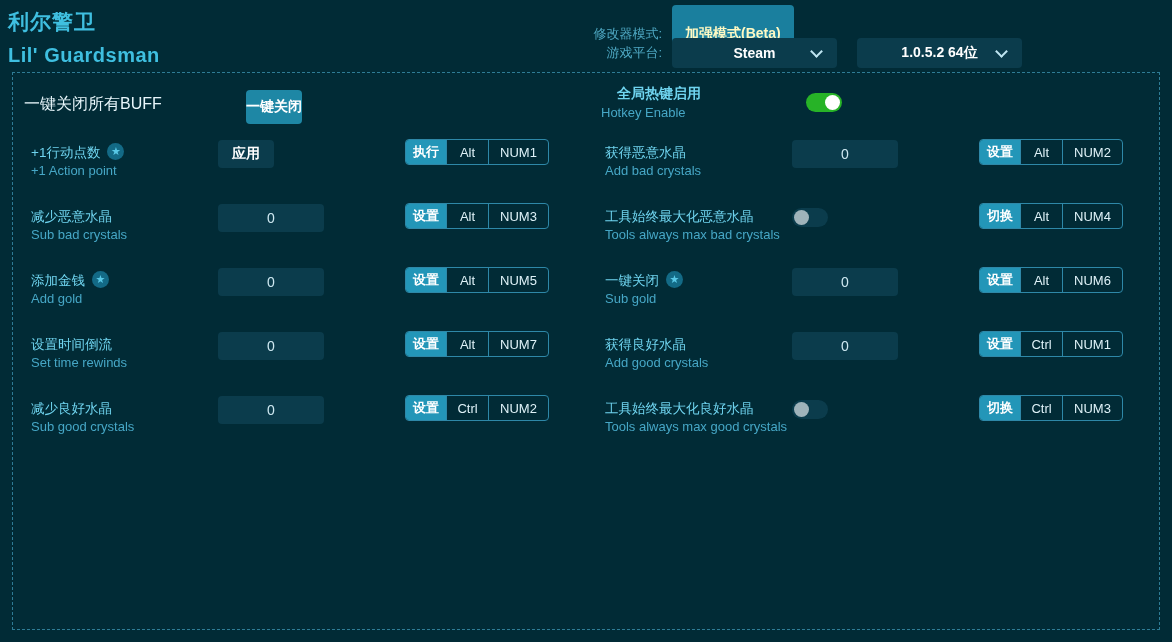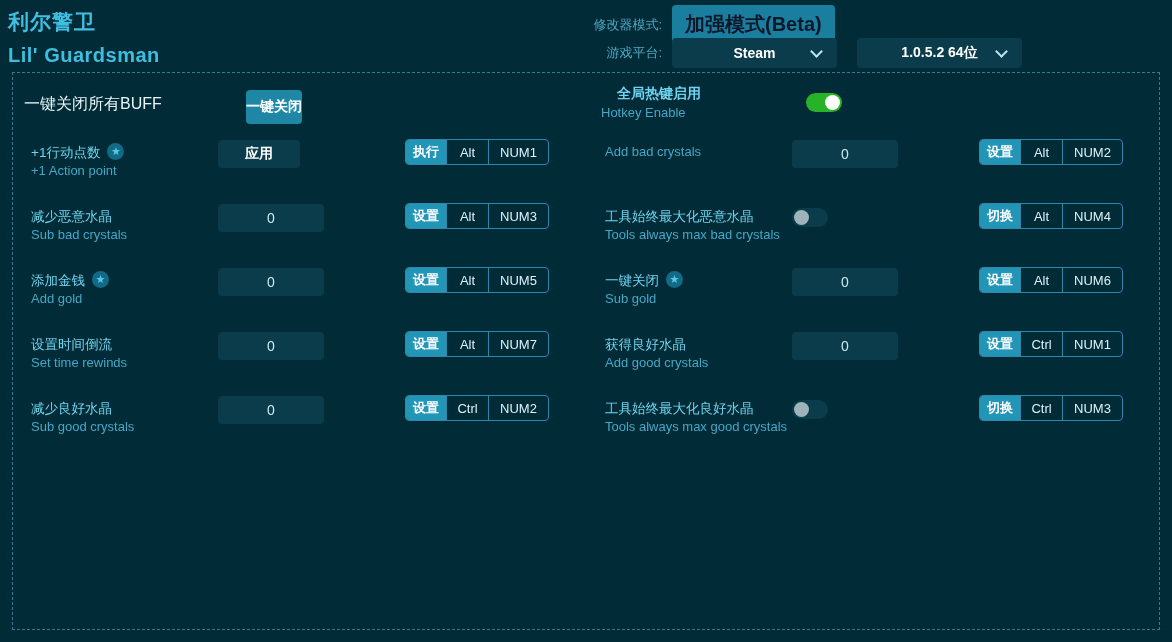--- a/index.html
+++ b/index.html
@@ -25,23 +25,23 @@
   }
 
   .hdr-row { position: absolute; display: flex; align-items: center; }
   .hdr-row-1 { left: 582px; top: 5px; }
   .hdr-row-2 { left: 582px; top: 38px; }
   .hdr-label {
     font-size: 13px; color: #4fa9c4; text-align: right;
     width: 80px; margin-right: 10px; white-space: nowrap;
   }
   .mode-btn {
-    background: #1a7f9e; color: #0f172a;
-    font-size: 20px; font-weight: bold;
-    padding: 6px 13px; border-radius: 4px;
+    background: #1a7f9e; color: #fef9c3;
+    font-size: 14px; font-weight: bold;
+    padding: 20px 13px; border-radius: 4px;
     border: none; cursor: pointer; white-space: nowrap;
   }
   .dropdown {
     position: relative; background: #0b3c4c; border-radius: 4px;
     height: 30px; display: flex; align-items: center;
     justify-content: center; cursor: pointer;
   }
   .dd-platform { width: 165px; }
   .dd-version  { width: 165px; margin-left: 20px; }
   .dd-text { font-size: 14px; color: #ffffff; font-weight: bold; }
@@ -105,21 +105,21 @@
 
   .value-box {
     position: absolute; left: 205px; top: 5px;
     width: 106px; height: 28px;
     background: #0b3c4c; border: none; border-radius: 4px;
     color: #cfe9f2; font-size: 14px; text-align: center;
     font-family: "Liberation Sans", sans-serif;
   }
   .apply-box {
     position: absolute; left: 205px; top: 5px;
-    width: 82px; height: 28px;
+    width: 56px; height: 28px;
     background: #0b3c4c; border: none; border-radius: 4px;
     color: #ffffff; font-size: 14px; font-weight: bold;
     cursor: pointer;
   }
 
   .switch {
     position: absolute; left: 205px; top: 9px;
     width: 36px; height: 19px; border-radius: 10px;
     cursor: pointer;
   }
@@ -251,20 +251,21 @@
           <div class="hotkey">
             <div class="hk-act">设置</div>
             <div class="hk-mod">Ctrl</div>
             <div class="hk-key">NUM2</div>
           </div>
         </div>
       </div>
     <div class="col col-right" id="col-right">
         <div class="row">
           <div class="row-label">
+            <div><span class="lbl-zh lbl-zh-wrap">获得恶意水晶</span></div>
             <div class="lbl-en">Add bad crystals</div>
           </div>
           <input class="value-box" type="text" value="0" style="">
           <div class="hotkey">
             <div class="hk-act">设置</div>
             <div class="hk-mod">Alt</div>
             <div class="hk-key">NUM2</div>
           </div>
         </div>
         <div class="row">

